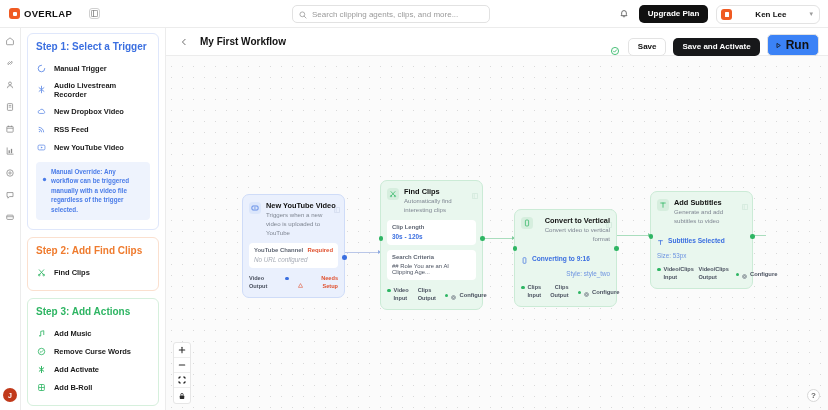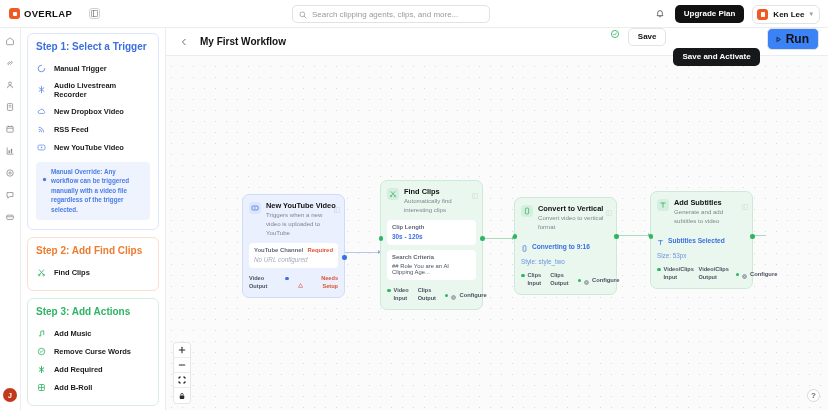--- a/index.html
+++ b/index.html
@@ -40,21 +40,21 @@
   }
   .search-wrap input::placeholder { color:#9a9a9a; }
   .top-right { position:absolute; right: 8px; top:0; height:28px; display:flex; align-items:center; gap:8px; }
   .bell { width:13px; height:13px; display:flex; align-items:center; justify-content:center; }
   .upgrade-btn {
     background:#111; color:#fff; font-size:8px; font-weight:700; border-radius:5px;
     padding: 5px 9px; border:none; line-height:1; white-space:nowrap;
     font-family: "Liberation Sans", sans-serif;
   }
   .user-chip {
-    display:flex; align-items:center; gap:5px; border:1px solid #e3e3e3; border-radius:6px;
+    display:flex; align-items:center; gap:23px; border:1px solid #e3e3e3; border-radius:6px;
     padding: 3px 6px 3px 4px; background:#fff;
   }
   .user-ava {
     width:11px; height:11px; border-radius:3px; background:#F05A22;
     display:flex; align-items:center; justify-content:center;
   }
   .user-ava i { width:4px; height:5px; background:#fff; border-radius:.5px; display:block; }
   .user-name { font-size:8px; font-weight:700; color:#111; }
   .chev { color:#9b9b9b; font-size:7px; }
 
@@ -102,21 +102,21 @@
     background-image: radial-gradient(#d9d9d9 0.7px, transparent 0.7px);
     background-size: 11px 11px;
     overflow:hidden;
   }
   .canvas-head {
     position:absolute; left:0; top:0; width:662px; height:28px; background:#fff;
     border-bottom:1px solid #ececec; display:flex; align-items:center;
   }
   .back-arrow { margin-left:12px; width:12px; height:12px; display:flex; align-items:center; justify-content:center; color:#555; }
   .wf-title { margin-left:10px; font-size:10px; font-weight:700; color:#111; }
-  .head-right { position:absolute; right:9px; top:0; height:28px; display:flex; align-items:flex-start; gap:7px; }
+  .head-right { position:absolute; right:9px; top:0; height:28px; display:flex; align-items:flex-end; gap:7px; }
   .status-ico { width:11px; height:11px; display:flex; align-items:center; justify-content:center; color:#2eb563; }
   .btn-ghost {
     border:1px solid #e3e3e3; background:#fff; border-radius:5px; font-size:8px; font-weight:700;
     color:#111; padding:4px 9px; line-height:1; font-family:"Liberation Sans", sans-serif;
   }
   .btn-dark {
     border:none; background:#17181a; color:#fff; border-radius:5px; font-size:8px; font-weight:700;
     padding:5px 9px; line-height:1; font-family:"Liberation Sans", sans-serif; white-space:nowrap;margin-top:20px;
   }
   .btn-run {
@@ -408,21 +408,21 @@
     <div class="opt">
       <span class="opt-ico">
         <svg width="9" height="9" viewBox="0 0 12 12">
             <g stroke="#2eb563" stroke-width="1.3" stroke-linecap="round">
               <line x1="6" y1="1.8" x2="6" y2="10.2"></line>
               <line x1="3" y1="3.7" x2="9" y2="8.3"></line>
               <line x1="9" y1="3.7" x2="3" y2="8.3"></line>
             </g>
           </svg>
       </span>
-      <span class="opt-label">Add Required</span>
+      <span class="opt-label">Add Activate</span>
     </div>
 
     <div class="opt">
       <span class="opt-ico">
         <svg width="9" height="9" viewBox="0 0 12 12">
             <rect x="2.2" y="2" width="7.6" height="8" rx="1.2" fill="none" stroke="#2eb563" stroke-width="1.1"></rect>
             <line x1="6" y1="2" x2="6" y2="10" stroke="#2eb563" stroke-width="1"></line>
             <line x1="2.2" y1="6" x2="9.8" y2="6" stroke="#2eb563" stroke-width="1"></line>
           </svg>
       </span>
@@ -562,21 +562,21 @@
               <circle cx="4" cy="4" r="3.2" fill="none" stroke="#4b5260" stroke-width=".8"></circle>
             </svg>
         </span>
         <span class="cfg-txt">Configure</span>
       </span>
     </div>
     <span class="handle h-green" style="left:-2.5px; top:55px;"></span>
     <span class="handle h-green" style="right:-2.5px; top:55px;"></span>
   </div>
 
-  <div class="node node-green" style="left:348px; top:169px; width:103px;">
+  <div class="node node-green" style="left:348px; top:181px; width:103px;text-align:right;">
     <span class="node-grip">
       <svg width="6" height="6" viewBox="0 0 8 8">
           <rect x="0.5" y="0.5" width="7" height="7" rx="1" fill="none" stroke="#9ac6ad" stroke-width=".8"></rect>
           <line x1="3" y1="1.4" x2="3" y2="6.6" stroke="#9ac6ad" stroke-width=".7"></line>
         </svg>
     </span>
     <div class="node-head">
       <span class="node-ico ico-green">
         <svg width="8" height="8" viewBox="0 0 12 12">
             <rect x="3.6" y="1.6" width="4.8" height="8.8" rx="1.1" fill="none" stroke="#2eb563" stroke-width="1.1"></rect>

